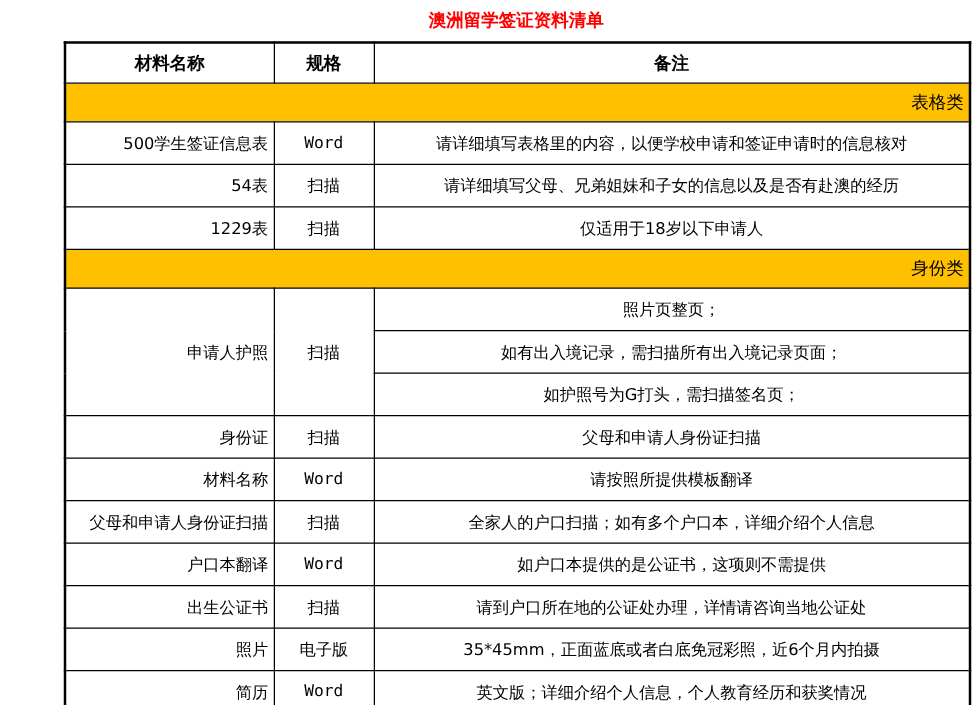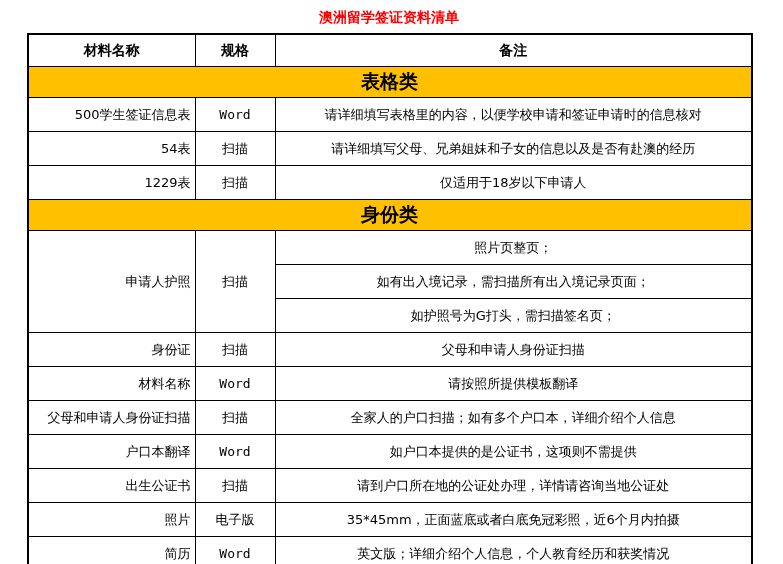--- a/index.html
+++ b/index.html
@@ -8,20 +8,21 @@
     background: #ffffff;
     width: 783px;
     height: 564px;
     overflow: hidden;
     font-family: "DejaVu Sans", sans-serif;
   }
   .page {
     width: 665px;
     height: 564px;
     position: relative;
+    padding-left: 24px;
   }
   .doc-title {
     margin: 0 0 0 27px;
     padding-top: 6px;
     width: 724px;
     height: 27px;
     line-height: 22px;
     text-align: center;
     font-size: 14px;
     font-weight: bold;
@@ -46,23 +47,23 @@
     margin-left: 21px;
   }
   .checklist th {
     font-size: 14px;
     font-weight: bold;
     text-align: center;
     height: 31px;
   }
   tr.section-row td {
     background: var(--section-bg, #FFC000);
-    font-size: 19px;
-    font-weight: bold;
-    text-align: center;
+    font-size: 14px;
+    font-weight: normal;
+    text-align: right;
     padding-left: 3px;
     height: 30px;
   }
   td.name-cell { text-align: right; }
   td.spec-cell { text-align: center; font-family: "DejaVu Sans Mono", "DejaVu Sans", monospace, sans-serif; }
   td.note-cell { text-align: center; }
 </style>
 </head>
 <body>
 

